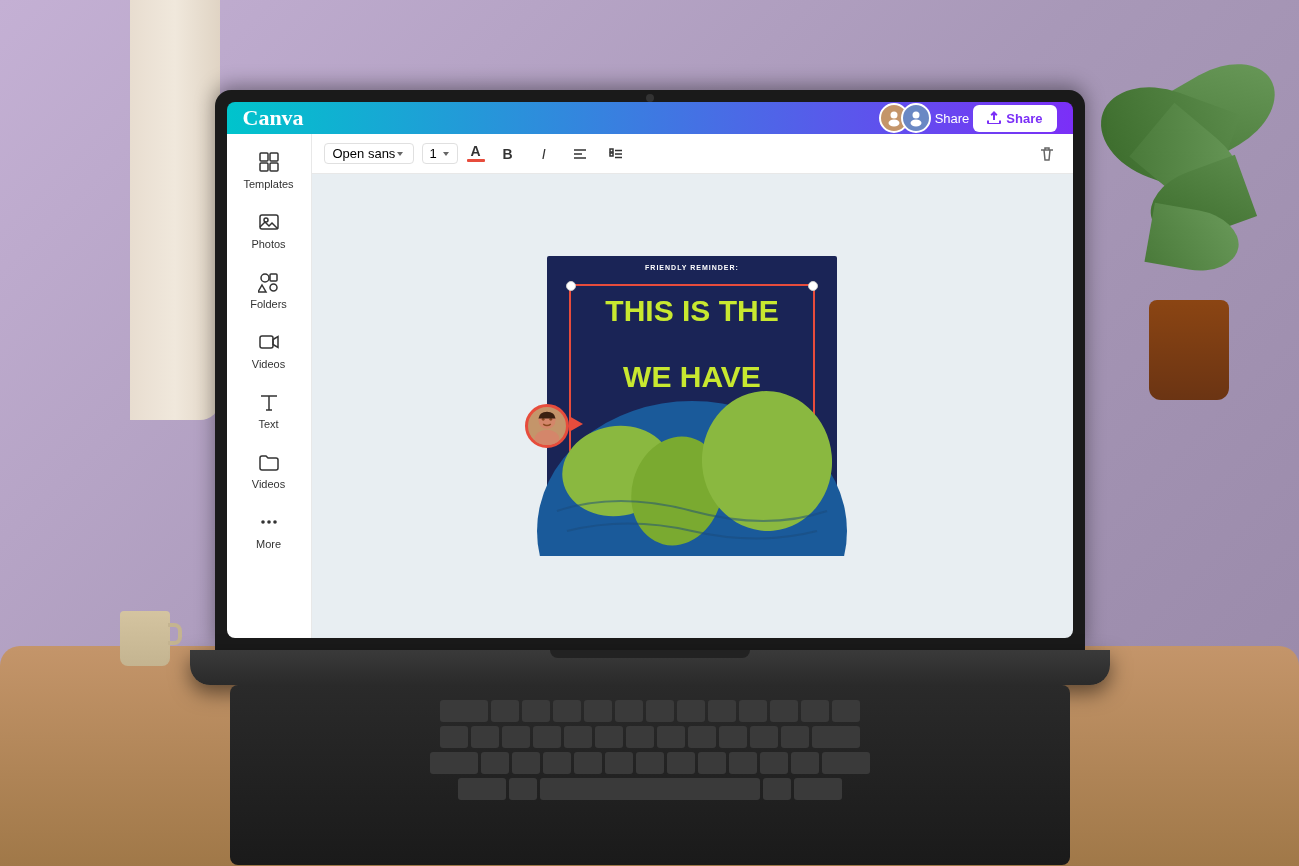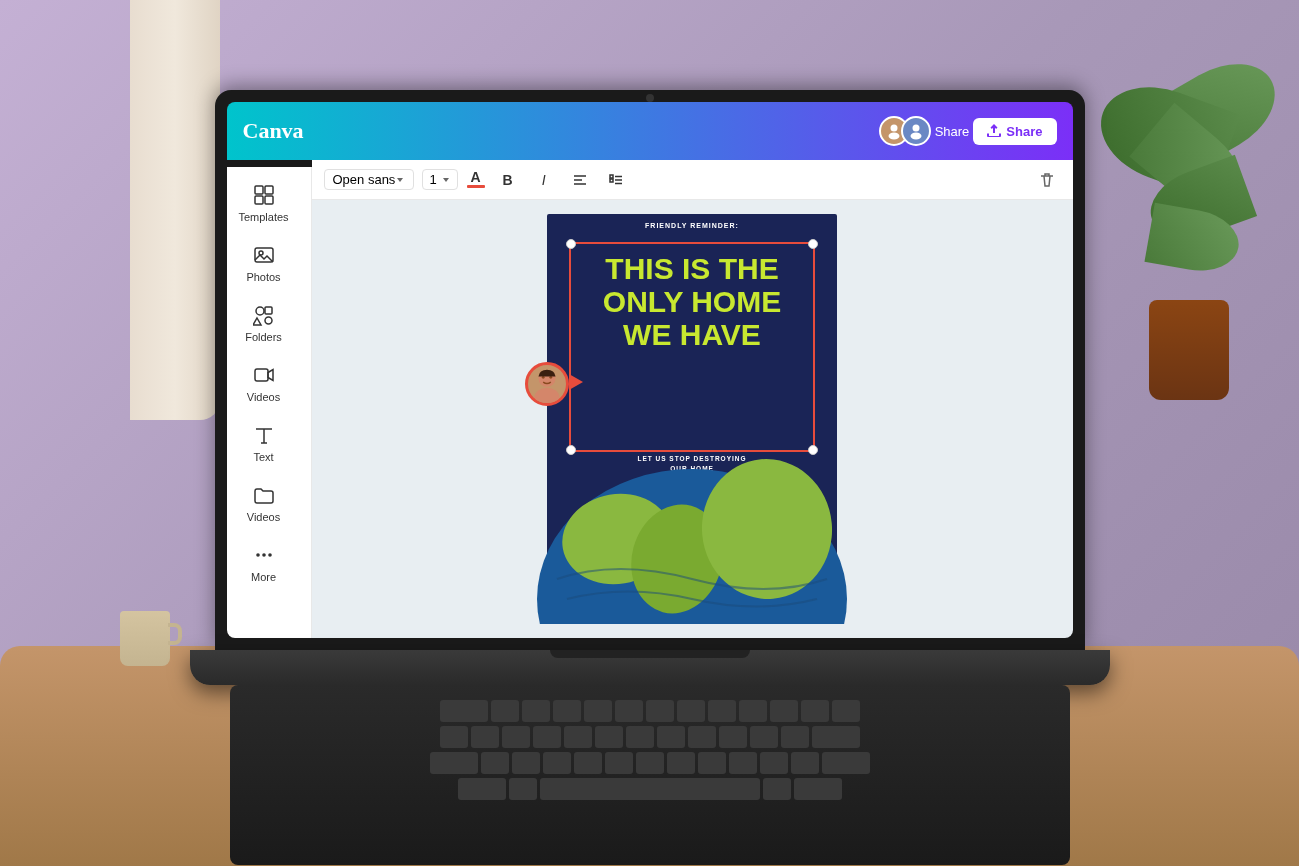--- a/index.html
+++ b/index.html
@@ -176,21 +176,21 @@
       left: 50%;
       transform: translateX(-50%);
       width: 8px;
       height: 8px;
       background: #333;
       border-radius: 50%;
     }
 
     
     .canva-header {
-      height: 58px;
+      height: 32px;
       background: linear-gradient(to right, #00c4cc, #7b2ff7);
       display: flex;
       align-items: center;
       padding: 0 16px;
       flex-shrink: 0;
     }
 
     .canva-logo {
       color: white;
       font-size: 22px;
@@ -253,26 +253,25 @@
       flex: 1;
       overflow: hidden;
     }
 
     
     .sidebar {
       width: 85px;
       background: #ffffff;
       display: flex;
       flex-direction: column;
-      align-items: flex-start;
+      align-items: center;
       padding: 8px 0;
       gap: 4px;
       border-right: 1px solid #e8e8e8;
       flex-shrink: 0;
-      margin-top: 7px;
     }
 
     .sidebar-item {
       display: flex;
       flex-direction: column;
       align-items: center;
       padding: 8px 6px;
       border-radius: 8px;
       cursor: pointer;
       width: 74px;
@@ -378,21 +377,21 @@
       background: #e8eef2;
       display: flex;
       align-items: center;
       justify-content: center;
       position: relative;
       overflow: hidden;
     }
 
     .design-canvas {
       width: 290px;
-      height: 410px;
+      height: 300px;
       background: #1a2456;
       position: relative;
       border-radius: 2px;
     }
 
     
     .text-selection-box {
       position: absolute;
       top: 28px;
       left: 22px;
@@ -741,21 +740,21 @@
 
               <div class="text-selection-box">
                 <div class="handle tl"></div>
                 <div class="handle tr"></div>
                 <div class="handle bl"></div>
                 <div class="handle br"></div>
               </div>
 
               <div class="headline">
                 <span>THIS IS THE</span><br>
-                <span>ONLY HOME</span><br>
+                <br>
                 <span>WE HAVE</span>
               </div>
 
               <div class="subtext">
                 <span>LET US STOP DESTROYING</span><br>
                 <span>OUR HOME</span>
               </div>
 
               <div class="globe-container">
                 <svg width="310" height="200" viewBox="0 0 310 200">

